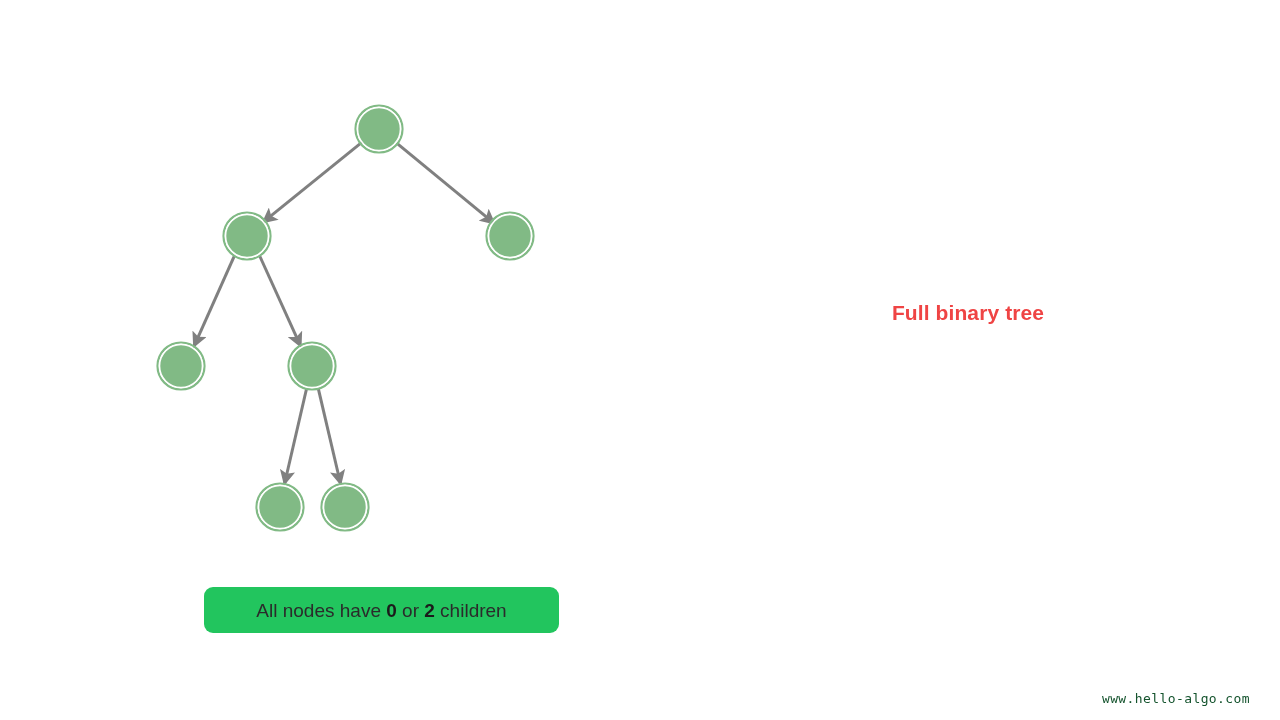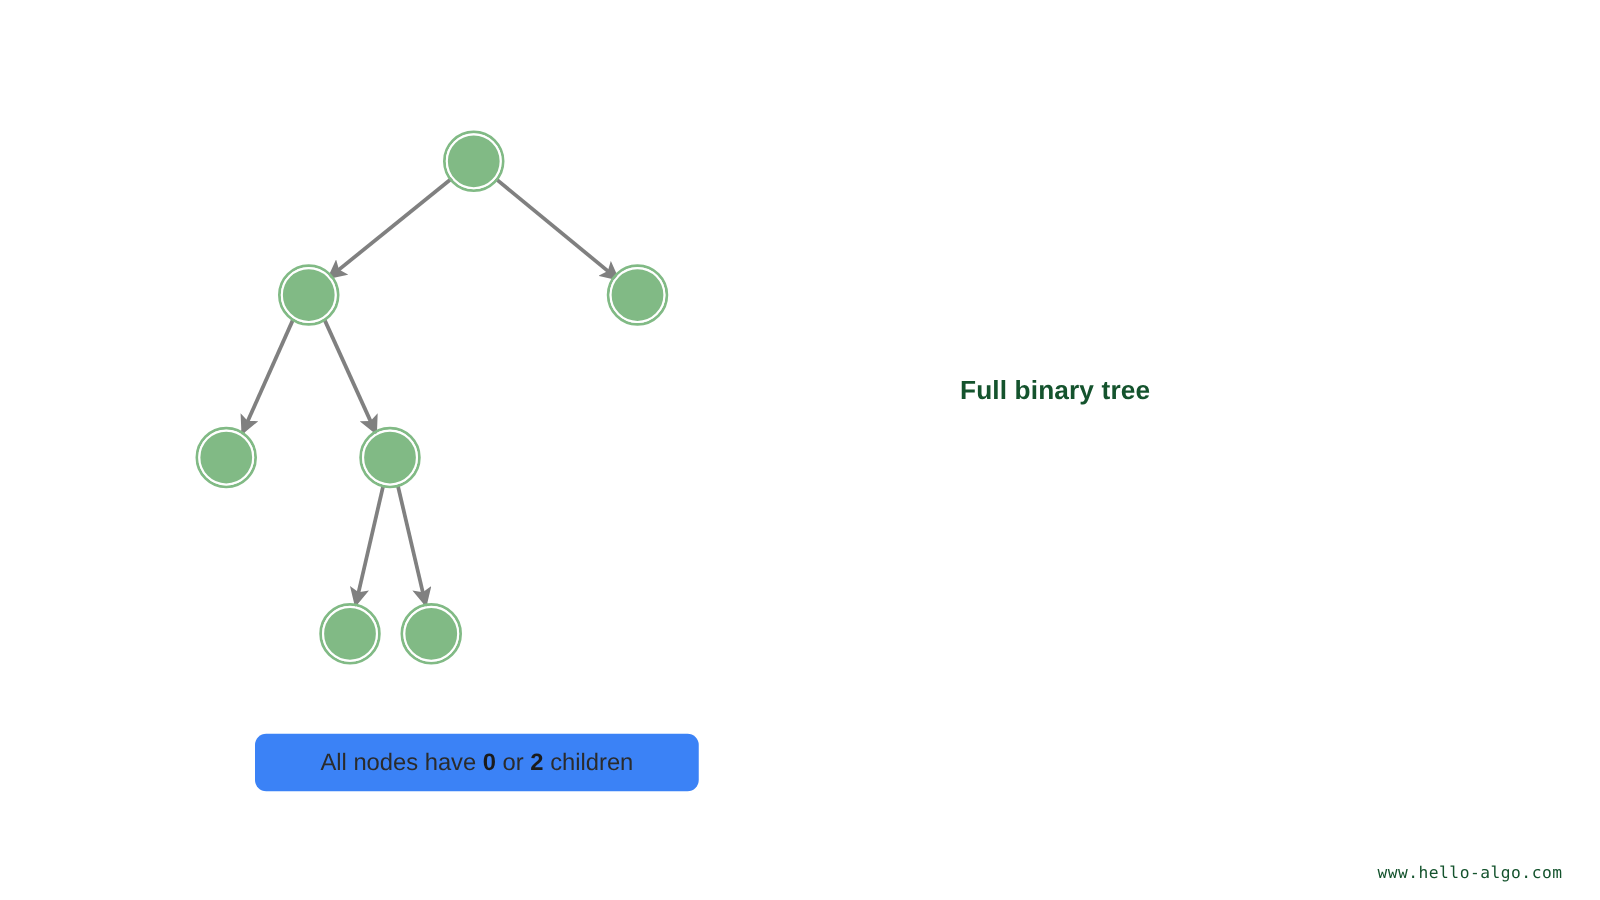--- a/index.html
+++ b/index.html
@@ -29,36 +29,36 @@
     top: 0;
     width: 1280px;
     height: 720px;
   }
 
   .diagram-title {
     position: absolute;
     left: 768px;
     top: 301px;
     width: 400px;
-    text-align: left;
+    text-align: center;
     font-family: "Liberation Sans", sans-serif;
     font-size: 21px;
     font-weight: bold;
-    color: #14532d;
+    color: #ef4444;
     letter-spacing: 0.1px;
     white-space: nowrap;
   }
 
   .caption-box {
     position: absolute;
     left: 204px;
     top: 587px;
     width: 355px;
     height: 46px;
-    background: #3b82f6;
+    background: #22c55e;
     border-radius: 9px;
     display: flex;
     align-items: center;
     justify-content: center;
     box-sizing: border-box;
   }
   .caption-text {
     font-family: "Liberation Sans", sans-serif;
     font-size: 19px;
     color: #2b2b2b;

